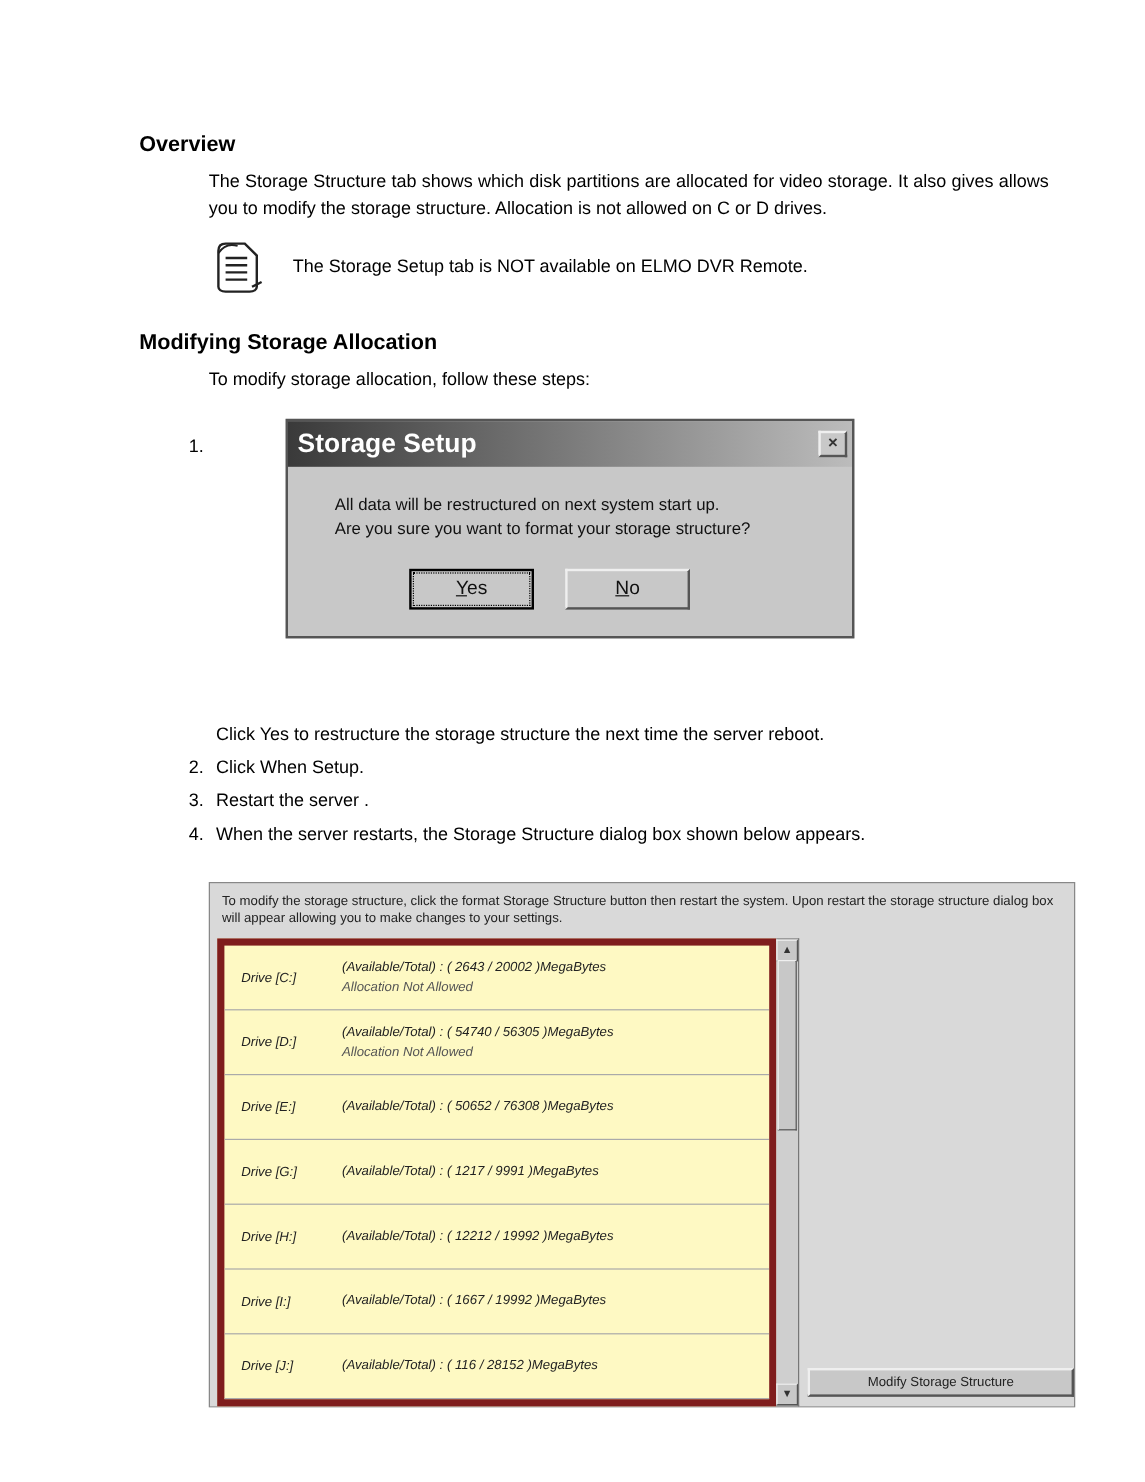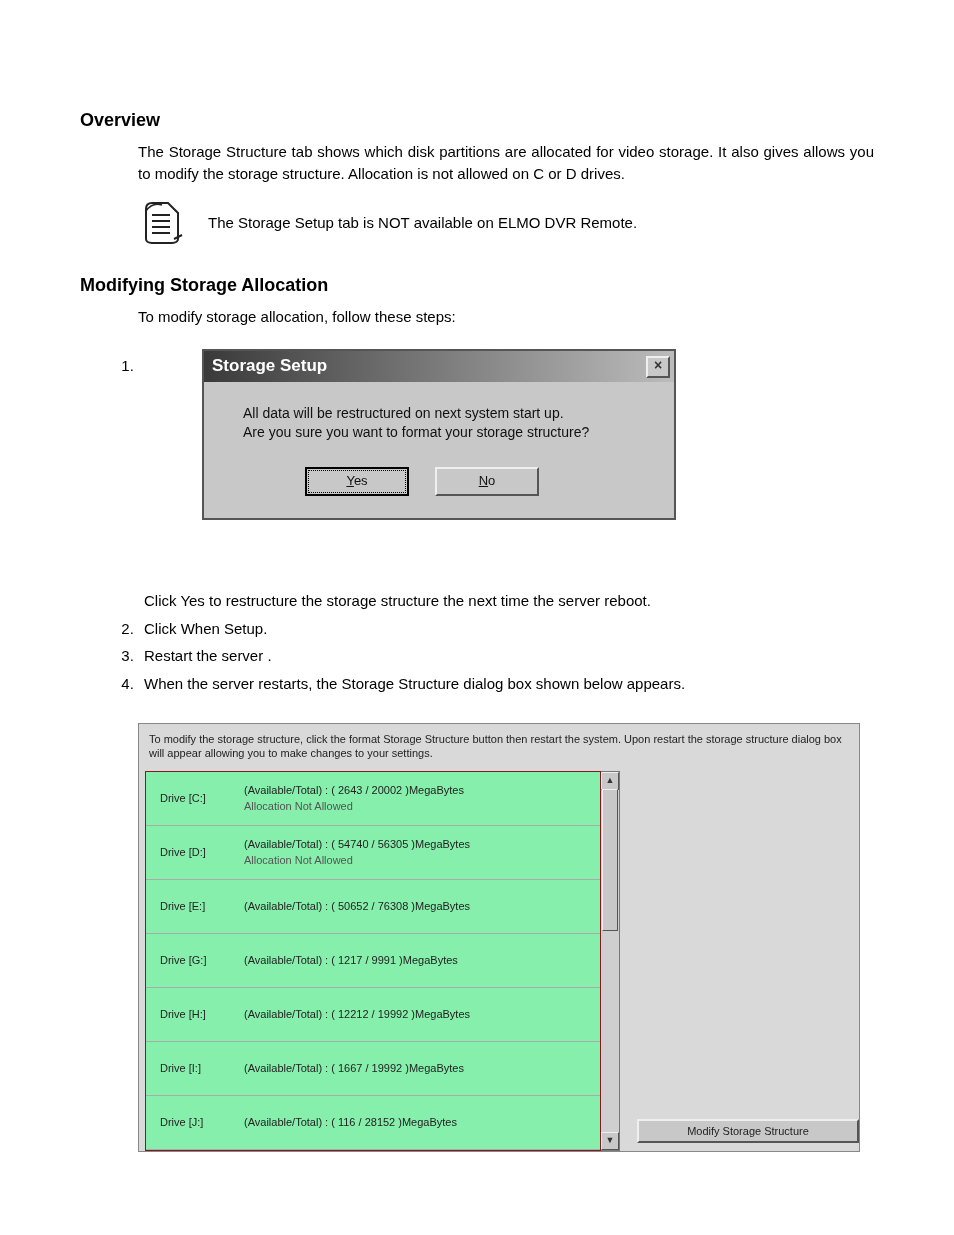--- a/index.html
+++ b/index.html
@@ -4,21 +4,21 @@
 <style>
   body {
     margin: 0;
     padding: 0;
     background: #fff;
     font-family: Arial, Helvetica, sans-serif;
     color: #000;
     width: 954px;
   }
   .page {
-    padding: 110px 80px 0 80px;
+    padding: 110px 80px 0 116px;
   }
   h2.section {
     font-family: "Arial Narrow", Arial, sans-serif;
     font-stretch: condensed;
     font-weight: bold;
     font-size: 18px;
     margin: 0 0 10px 0;
   }
   .body-text {
     font-family: "Arial Narrow", Arial, sans-serif;
@@ -69,21 +69,21 @@
   .dialog-titlebar {
     display: flex;
     align-items: center;
     justify-content: space-between;
     background: linear-gradient(to right, #3a3a3a, #bcbcbc);
     color: #fff;
     padding: 3px 4px 3px 8px;
   }
   .dialog-title {
     font-weight: bold;
-    font-size: 17px;
+    font-size: 22px;
   }
   .dialog-close {
     width: 20px;
     height: 18px;
     background: #c8c8c8;
     border-top: 2px solid #efefef;
     border-left: 2px solid #efefef;
     border-right: 2px solid #555;
     border-bottom: 2px solid #555;
     font-family: Arial, sans-serif;
@@ -106,21 +106,21 @@
     padding: 0 60px 0 20px;
   }
   .win-btn {
     width: 100px;
     padding: 3px 0;
     background: #c8c8c8;
     border-top: 2px solid #efefef;
     border-left: 2px solid #efefef;
     border-right: 2px solid #555;
     border-bottom: 2px solid #555;
-    font-size: 13px;
+    font-size: 16px;
     text-align: center;
   }
   .win-btn.focus {
     outline: 1px dotted #000;
     outline-offset: -4px;
     border-top: 2px solid #000;
     border-left: 2px solid #000;
     border-right: 2px solid #000;
     border-bottom: 2px solid #000;
   }
@@ -142,24 +142,25 @@
     line-height: 1.3;
   }
   .drive-list-outer {
     position: relative;
     margin: 6px 0 0 6px;
     display: flex;
     align-items: stretch;
   }
   .drive-list {
     flex: 0 0 454px;
-    border: 1px solid #7f1d1d;
-    background: #86efac;
+    border: 6px solid #7f1d1d;
+    background: #fef9c3;
     max-height: 382px;
     overflow: hidden;
+    font-style: italic;
   }
   .drive-row {
     display: flex;
     align-items: center;
     min-height: 54px;
     border-bottom: 1px solid #aaa;
     padding: 8px 8px 8px 14px;
     box-sizing: border-box;
   }
   .drive-label {

